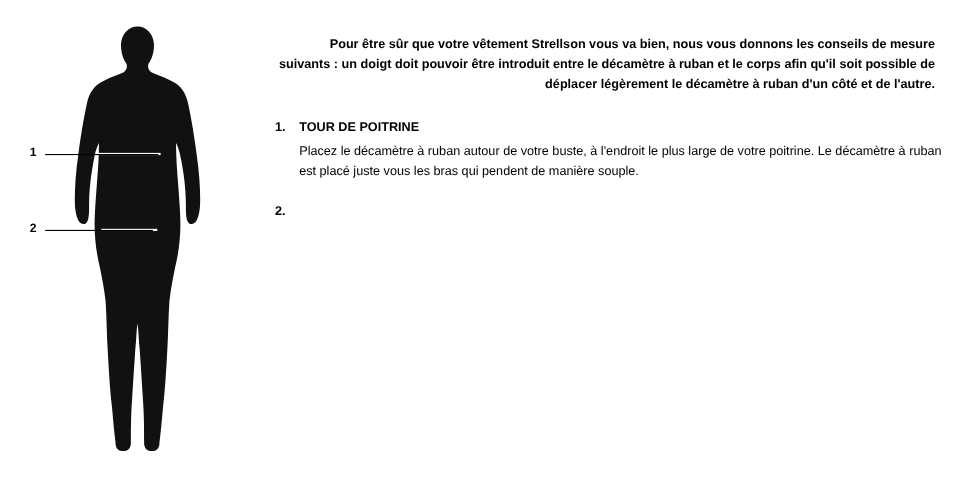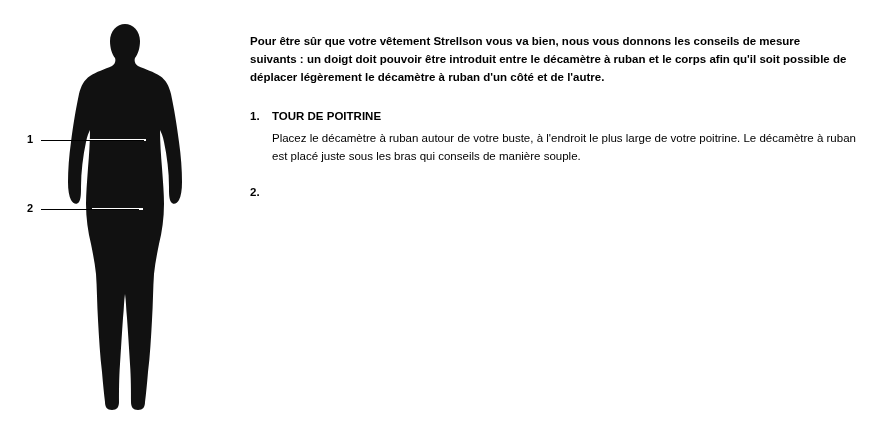--- a/index.html
+++ b/index.html
@@ -84,20 +84,21 @@
     top: 33px;
     width: 610px;
   }
 
   #intro {
     font-size: 11.5px;
     font-weight: bold;
     line-height: 1.55;
     margin: 0 0 22px 0;
     width: 600px;
+    text-align: right;
   }
 
   .section {
     margin-bottom: 19px;
   }
 
   .section-head {
     font-size: 11.5px;
     font-weight: bold;
     line-height: 1.4;
@@ -188,21 +189,21 @@
 
   <div id="text-area">
 
     <p id="intro">Pour être sûr que votre vêtement Strellson vous va bien, nous vous donnons les conseils de mesure suivants : un doigt doit pouvoir être introduit entre le décamètre à ruban et le corps afin qu'il soit possible de déplacer légèrement le décamètre à ruban d'un côté et de l'autre.</p>
 
     <div class="section">
       <div class="section-head">
         <span class="section-num">1.</span>
         <span>TOUR DE POITRINE</span>
       </div>
-      <div class="section-body">Placez le décamètre à ruban autour de votre buste, à l'endroit le plus large de votre poitrine. Le décamètre à ruban est placé juste sous les bras qui conseils de manière souple.</div>
+      <div class="section-body">Placez le décamètre à ruban autour de votre buste, à l'endroit le plus large de votre poitrine. Le décamètre à ruban est placé juste vous les bras qui pendent de manière souple.</div>
     </div>
 
     <div class="section">
       <div class="section-head">
         <span class="section-num">2.</span>
       </div>
     </div>
 
   </div>
 

